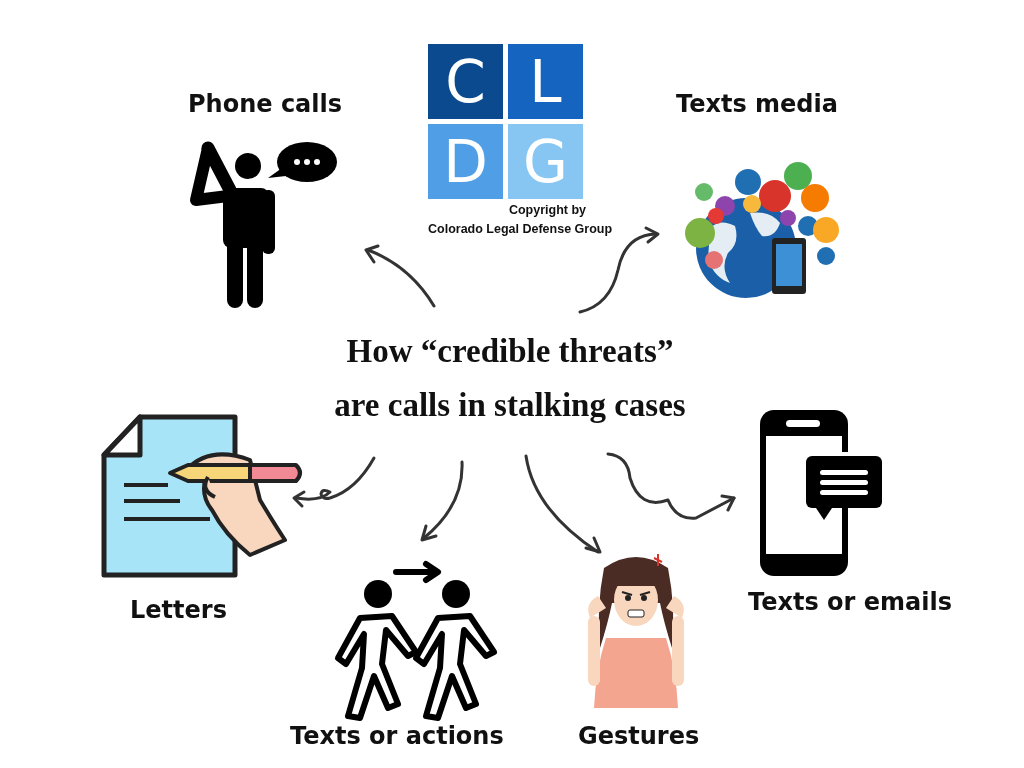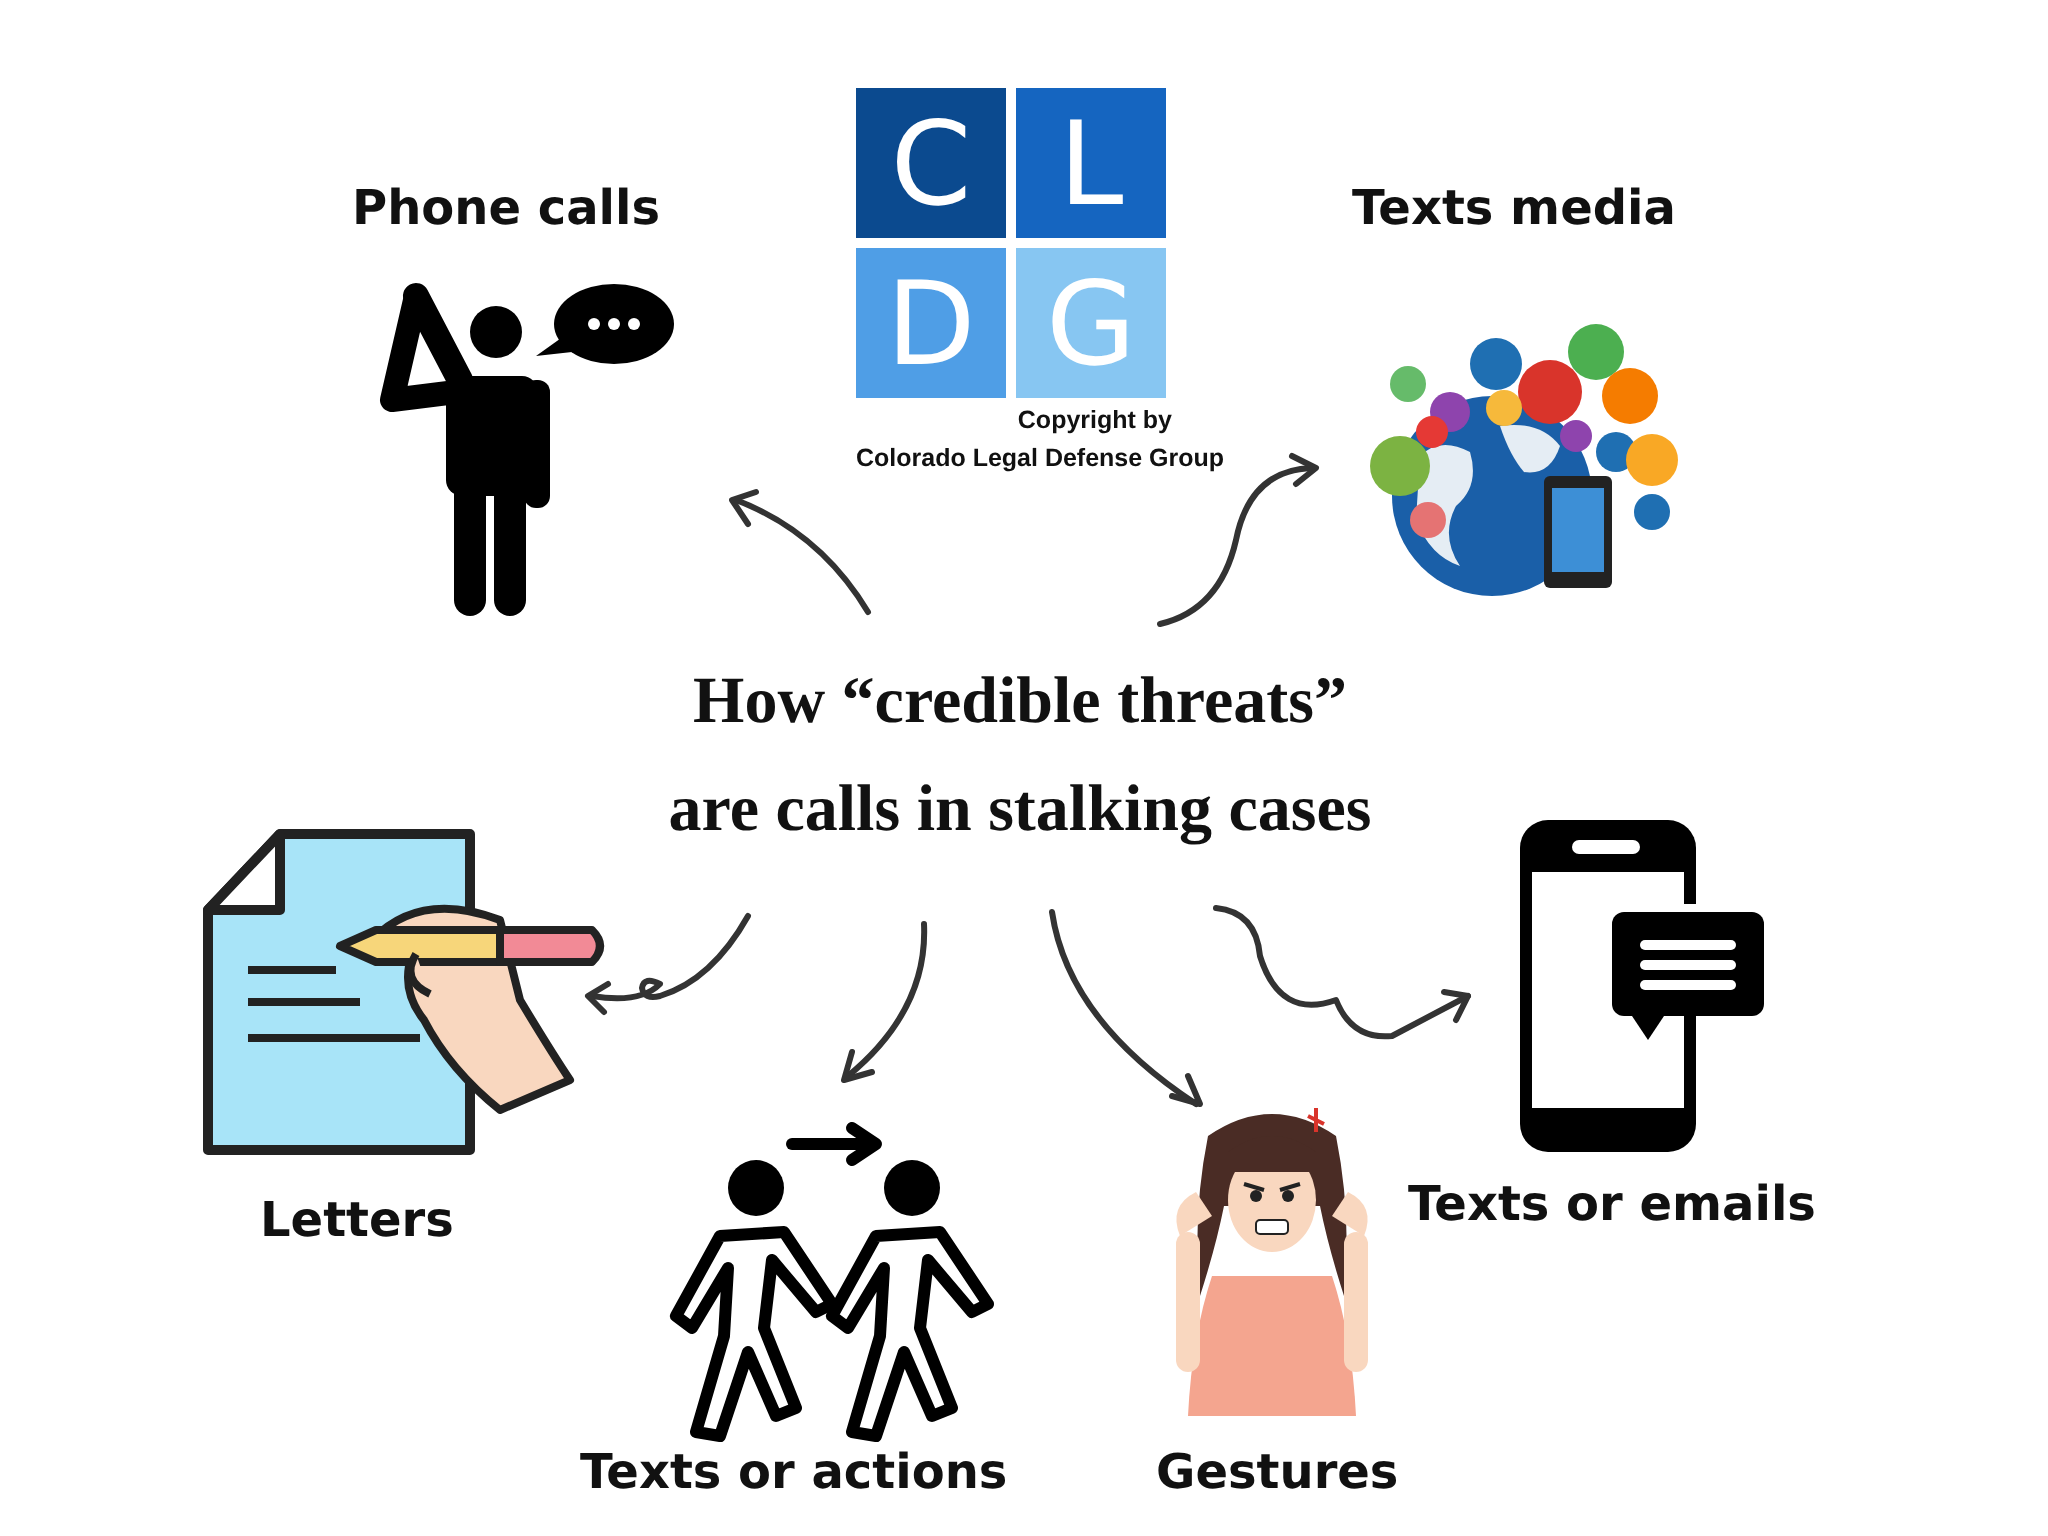--- a/index.html
+++ b/index.html
@@ -22,26 +22,26 @@
     <div class="logo-cell" style="background:#4f9ee6">D</div>
     <div class="logo-cell" style="background:#87c6f2">G</div>
   </div>
   <div class="logo-cap">Copyright by</div>
   <div class="logo-cap">Colorado Legal Defense Group</div>
 </div>
 
 <div class="title" style="top:324px;">How “credible threats”</div>
 <div class="title" style="top:378px;">are calls in stalking cases</div>
 
-<div class="label" style="left:176px; top:90px;">Phone calls</div>
+<div class="label" style="left:188px; top:90px;">Phone calls</div>
 <div class="label" style="left:676px; top:90px;">Texts media</div>
 <div class="label" style="left:130px; top:596px;">Letters</div>
 <div class="label" style="left:290px; top:722px;">Texts or actions</div>
 <div class="label" style="left:578px; top:722px;text-align:right;">Gestures</div>
-<div class="label" style="left:704px; top:588px;">Texts or emails</div>
+<div class="label" style="left:748px; top:588px;">Texts or emails</div>
 
 <svg style="left:190px; top:138px;" width="150" height="172" viewBox="0 0 150 172">
   <circle cx="58" cy="28" r="13" fill="#000"></circle>
   <rect x="33" y="50" width="46" height="60" rx="8" fill="#000"></rect>
   <rect x="37" y="95" width="16" height="75" rx="8" fill="#000"></rect>
   <rect x="57" y="95" width="16" height="75" rx="8" fill="#000"></rect>
   <rect x="72" y="52" width="13" height="64" rx="6" fill="#000"></rect>
   <path d="M18 10 L40 52" stroke="#000" stroke-width="13" stroke-linecap="round"></path>
   <path d="M18 10 L6 62 L38 58" stroke="#000" stroke-width="12" stroke-linecap="round" stroke-linejoin="round" fill="none"></path>
   <ellipse cx="117" cy="24" rx="30" ry="20" fill="#000"></ellipse>

